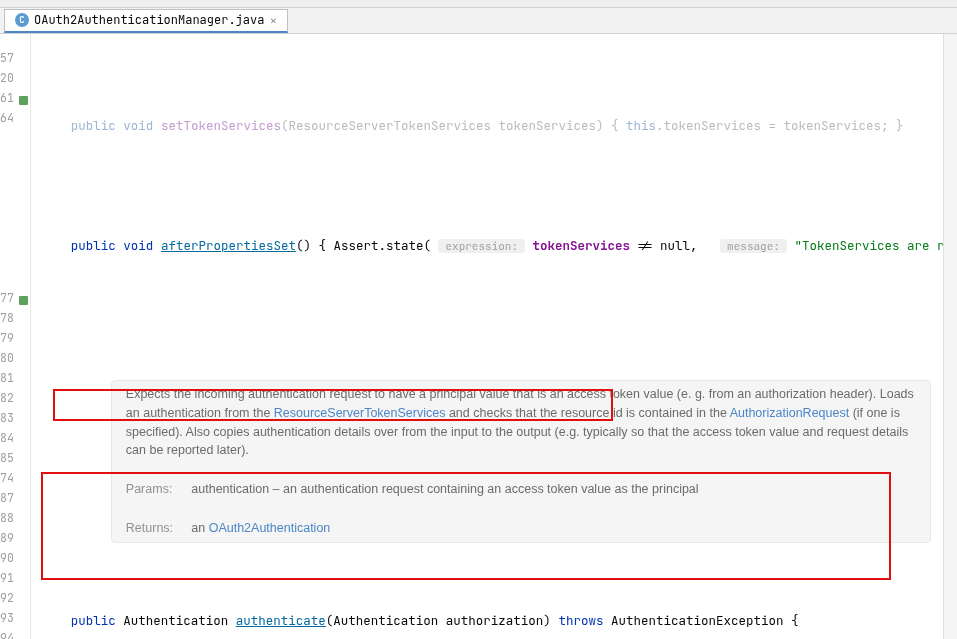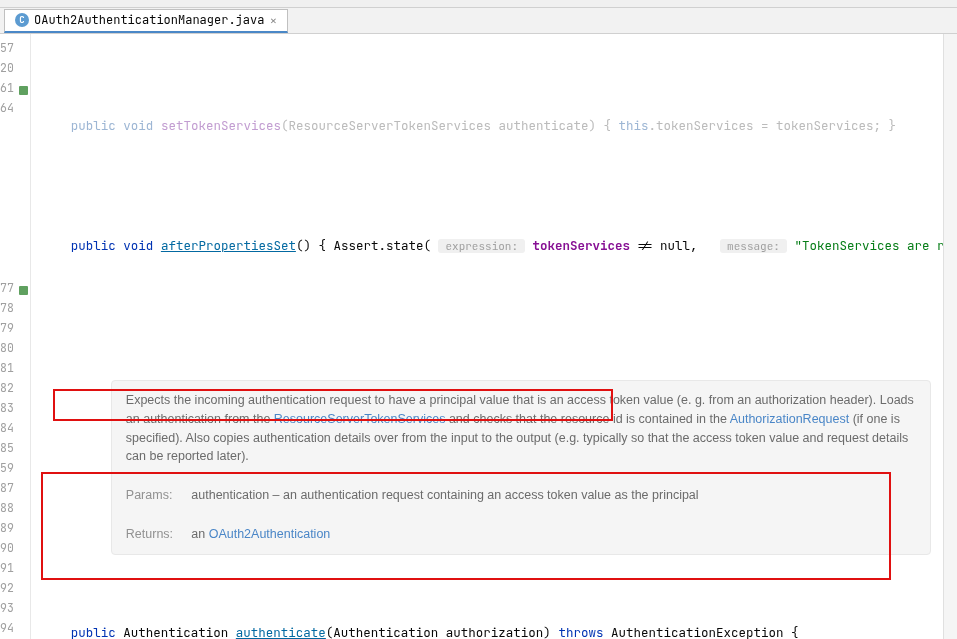--- a/index.html
+++ b/index.html
@@ -56,21 +56,21 @@
 }
 .editor {
   display: flex;
   height: calc(100% - 34px);
   position: relative;
 }
 .gutter {
   width: 48px;
   background: #ffffff;
   border-right: 1px solid #e8e8e8;
-  padding-top: 4px;
+  padding-top: 14px;
   text-align: right;
   color: #a0a0a0;
   font-size: 11.5px;
   line-height: 20px;
   user-select: none;
 }
 .gutter .ln { height: 20px; padding-right: 16px; position: relative; }
 .gutter .ln .marker {
   position: absolute;
   right: 2px;
@@ -94,21 +94,21 @@
 .kw { color: #0033b3; font-weight: normal; }
 .method { color: #0369a1; text-decoration: underline; }
 .field { color: #871094; font-weight: bold; }
 .str { color: #067d17; }
 .paramhint { color: #a0a0a0; background: #f0f0f0; padding: 0 7px; border-radius: 3px; font-size: 11px; }
 .link { color: #4a86c7; }
 .staticcall { }
 
 .javadoc {
   margin: 4px 0 8px 40px;
-  padding: 10px 14px;
+  padding: 4px 14px;
   background: #f5f5f5;
   border: 1px solid #e8e8e8;
   border-radius: 4px;
   color: #6b6b6b;
   font-family: Arial, sans-serif;
   font-size: 12.5px;
   line-height: 1.5;
   white-space: normal;
   width: 820px;
 }
@@ -154,35 +154,35 @@
     <div class="ln" style="height:160px"></div>
     <div class="ln"><span>77</span><span class="marker"><span class="impl-marker"></span></span></div>
     <div class="ln">78</div>
     <div class="ln">79</div>
     <div class="ln">80</div>
     <div class="ln">81</div>
     <div class="ln">82</div>
     <div class="ln">83</div>
     <div class="ln">84</div>
     <div class="ln">85</div>
-    <div class="ln">59</div>
+    <div class="ln">74</div>
     <div class="ln">87</div>
     <div class="ln">88</div>
     <div class="ln">89</div>
     <div class="ln">90</div>
     <div class="ln">91</div>
     <div class="ln">92</div>
     <div class="ln">93</div>
     <div class="ln">94</div>
   </div>
 
   <div class="code-area">
     
 
-    <span class="code-line" style="color:#bbb"><span class="kw" style="color:#9db6d4">public</span> <span class="kw" style="color:#9db6d4">void</span> <span style="color:#c29dd1">setTokenServices</span><span>(ResourceServerTokenServices authenticate) { </span><span style="color:#9db6d4">this</span><span>.tokenServices = tokenServices; }</span></span>
+    <span class="code-line" style="color:#bbb"><span class="kw" style="color:#9db6d4">public</span> <span class="kw" style="color:#9db6d4">void</span> <span style="color:#c29dd1">setTokenServices</span><span>(ResourceServerTokenServices tokenServices) { </span><span style="color:#9db6d4">this</span><span>.tokenServices = tokenServices; }</span></span>
     <span class="code-line"></span>
     <span class="code-line"><span class="kw">public</span> <span class="kw">void</span> <span class="method">afterPropertiesSet</span><span>() { Assert.</span><span class="staticcall">state</span><span>( </span><span class="paramhint">expression:</span><span class="field"> tokenServices </span><span>!= null,   </span><span class="paramhint">message:</span> <span class="str">"TokenServices are required"</span></span>
     <span class="code-line"></span>
 
     <div class="javadoc">
       <div><span>Expects the incoming authentication request to have a principal value that is an access token value (e. g. from an authorization header). Loads an authentication from the </span><span class="link">ResourceServerTokenServices</span><span> and checks that the resource id is contained in the </span><span class="link">AuthorizationRequest</span><span> (if one is specified). Also copies authentication details over from the input to the output (e.g. typically so that the access token value and request details can be reported later).</span></div>
       <div class="row"><span class="label">Params:</span> <span>authentication – an authentication request containing an access token value as the principal</span></div>
       <div class="row"><span class="label">Returns:</span> <span>an </span><span class="link">OAuth2Authentication</span></div>
     </div>
 

